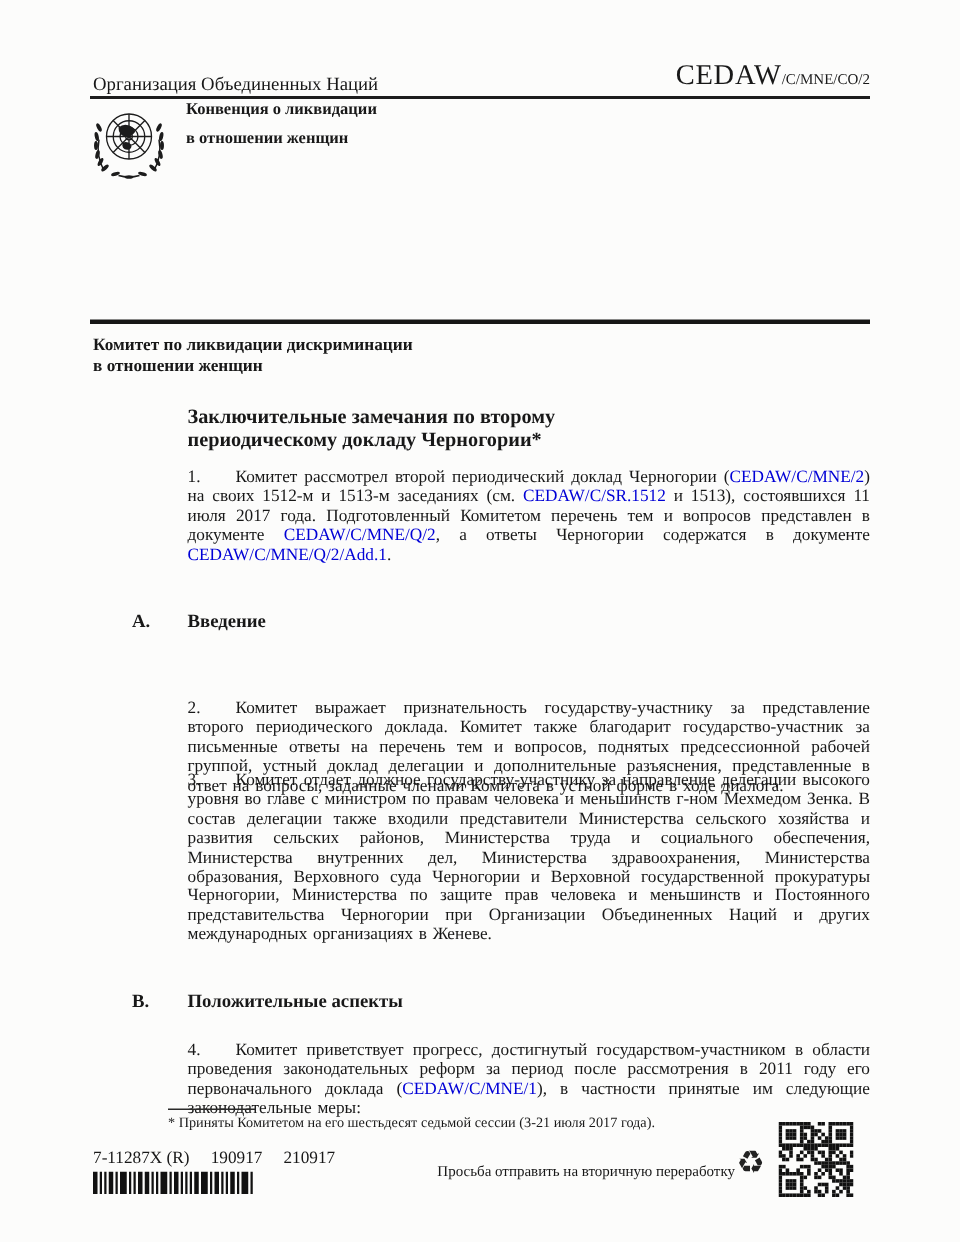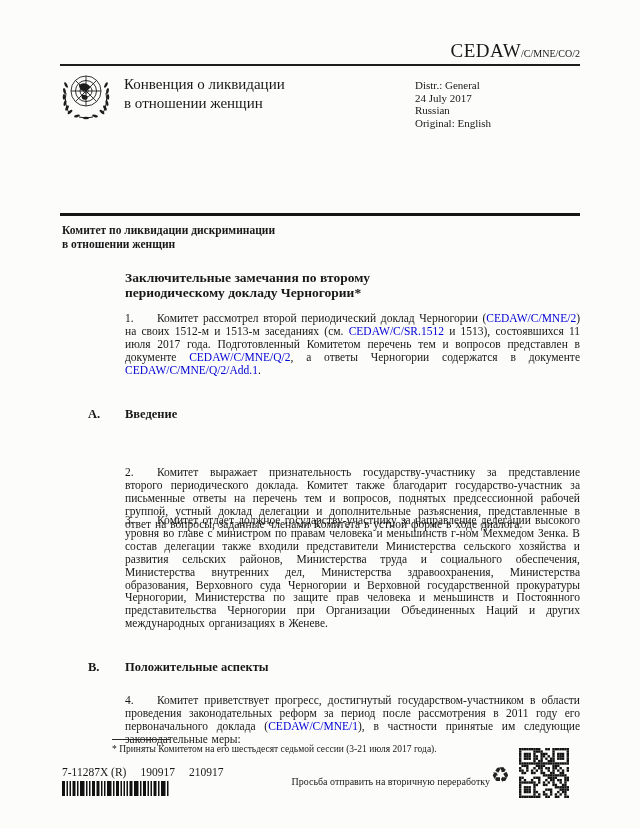--- a/index.html
+++ b/index.html
@@ -7,22 +7,22 @@
     position:relative;width:640px;height:828px;background:#fcfcfb;
     font-family:"Liberation Serif","DejaVu Serif",serif;color:#181818;overflow:hidden;
   }
   
   .org-name{position:absolute;left:62px;top:49px;font-size:12.5px;}
   .symbol{position:absolute;right:60px;top:40px;text-align:right;white-space:nowrap;}
   .symbol-main{font-size:19px;letter-spacing:.5px;}
   .symbol-suffix{font-size:10px;}
   .header-rule{position:absolute;left:60px;width:520px;top:64px;height:2px;background:#1d1d1d;}
   .emblem{position:absolute;left:57px;top:71px;}
-  .conv-title{position:absolute;left:124px;top:75px;width:240px;
-    font-size:15px;font-weight:normal;line-height:18.5px;}
+  .conv-title{position:absolute;left:124px;top:64px;width:240px;
+    font-size:11px;font-weight:bold;line-height:18.5px;}
   .distr{position:absolute;left:415px;top:79px;font-size:11px;line-height:12.6px;}
   
   .thick-rule{position:absolute;left:60px;width:520px;top:213px;height:3px;background:#161616;}
   .committee{position:absolute;left:62px;top:224px;font-size:11.5px;font-weight:bold;line-height:13.5px;}
   .doc-title{position:absolute;left:125px;top:270px;width:310px;
     font-size:13.5px;font-weight:bold;line-height:15px;}
   
   .para{position:absolute;left:125px;width:455px;font-size:11.5px;line-height:12.9px;
     text-align:justify;word-spacing:1px;}
   .pnum{display:inline-block;width:32px;word-spacing:0;}
@@ -41,20 +41,21 @@
   .recycle-note{position:absolute;right:150px;top:776px;font-size:10px;font-weight:normal;white-space:nowrap;}
   .recycle-icon{position:absolute;left:491px;top:765px;font-size:21px;line-height:21px;
     font-family:"DejaVu Sans",sans-serif;color:#222;}
   .qr{position:absolute;left:519px;top:748px;}
 </style>
 </head>
 <body>
 
 <div class="page">
 
+  <div class="org-name">Организация Объединенных Наций</div>
   <div class="symbol"><span class="symbol-main">CEDAW</span><span class="symbol-suffix">/C/MNE/CO/2</span></div>
   <div class="header-rule"></div>
 
   <svg class="emblem" width="58" height="52" viewBox="0 0 58 52">
     <g stroke="#1c1c1c" fill="none" stroke-width="0.9">
       <circle cx="29" cy="20" r="15"></circle>
       <circle cx="29" cy="20" r="10.5"></circle>
       <circle cx="29" cy="20" r="6"></circle>
       <circle cx="29" cy="20" r="2.2"></circle>
       <line x1="14" y1="20" x2="44" y2="20"></line>
@@ -86,26 +87,20 @@
       <ellipse cx="45" cy="41" rx="3" ry="1.3" transform="rotate(40 45 41)"></ellipse>
       <ellipse cx="20" cy="45" rx="3" ry="1.2" transform="rotate(-15 20 45)"></ellipse>
       <ellipse cx="38" cy="45" rx="3" ry="1.2" transform="rotate(15 38 45)"></ellipse>
       <ellipse cx="29" cy="47" rx="3" ry="1.2"></ellipse>
     </g>
   </svg>
 
   <div class="conv-title">
       <div>Конвенция о ликвидации</div>
       <div>в отношении женщин</div>
-    </div>
-  <div class="distr">
-      <div>Distr.: General</div>
-      <div>24 July 2017</div>
-      <div>Russian</div>
-      <div>Original: English</div>
     </div>
 
   <div class="thick-rule"></div>
   <div class="committee">
       <div>Комитет по ликвидации дискриминации</div>
       <div>в отношении женщин</div>
     </div>
   <div class="doc-title">
       <div>Заключительные замечания по второму</div>
       <div>периодическому докладу Черногории*</div>

